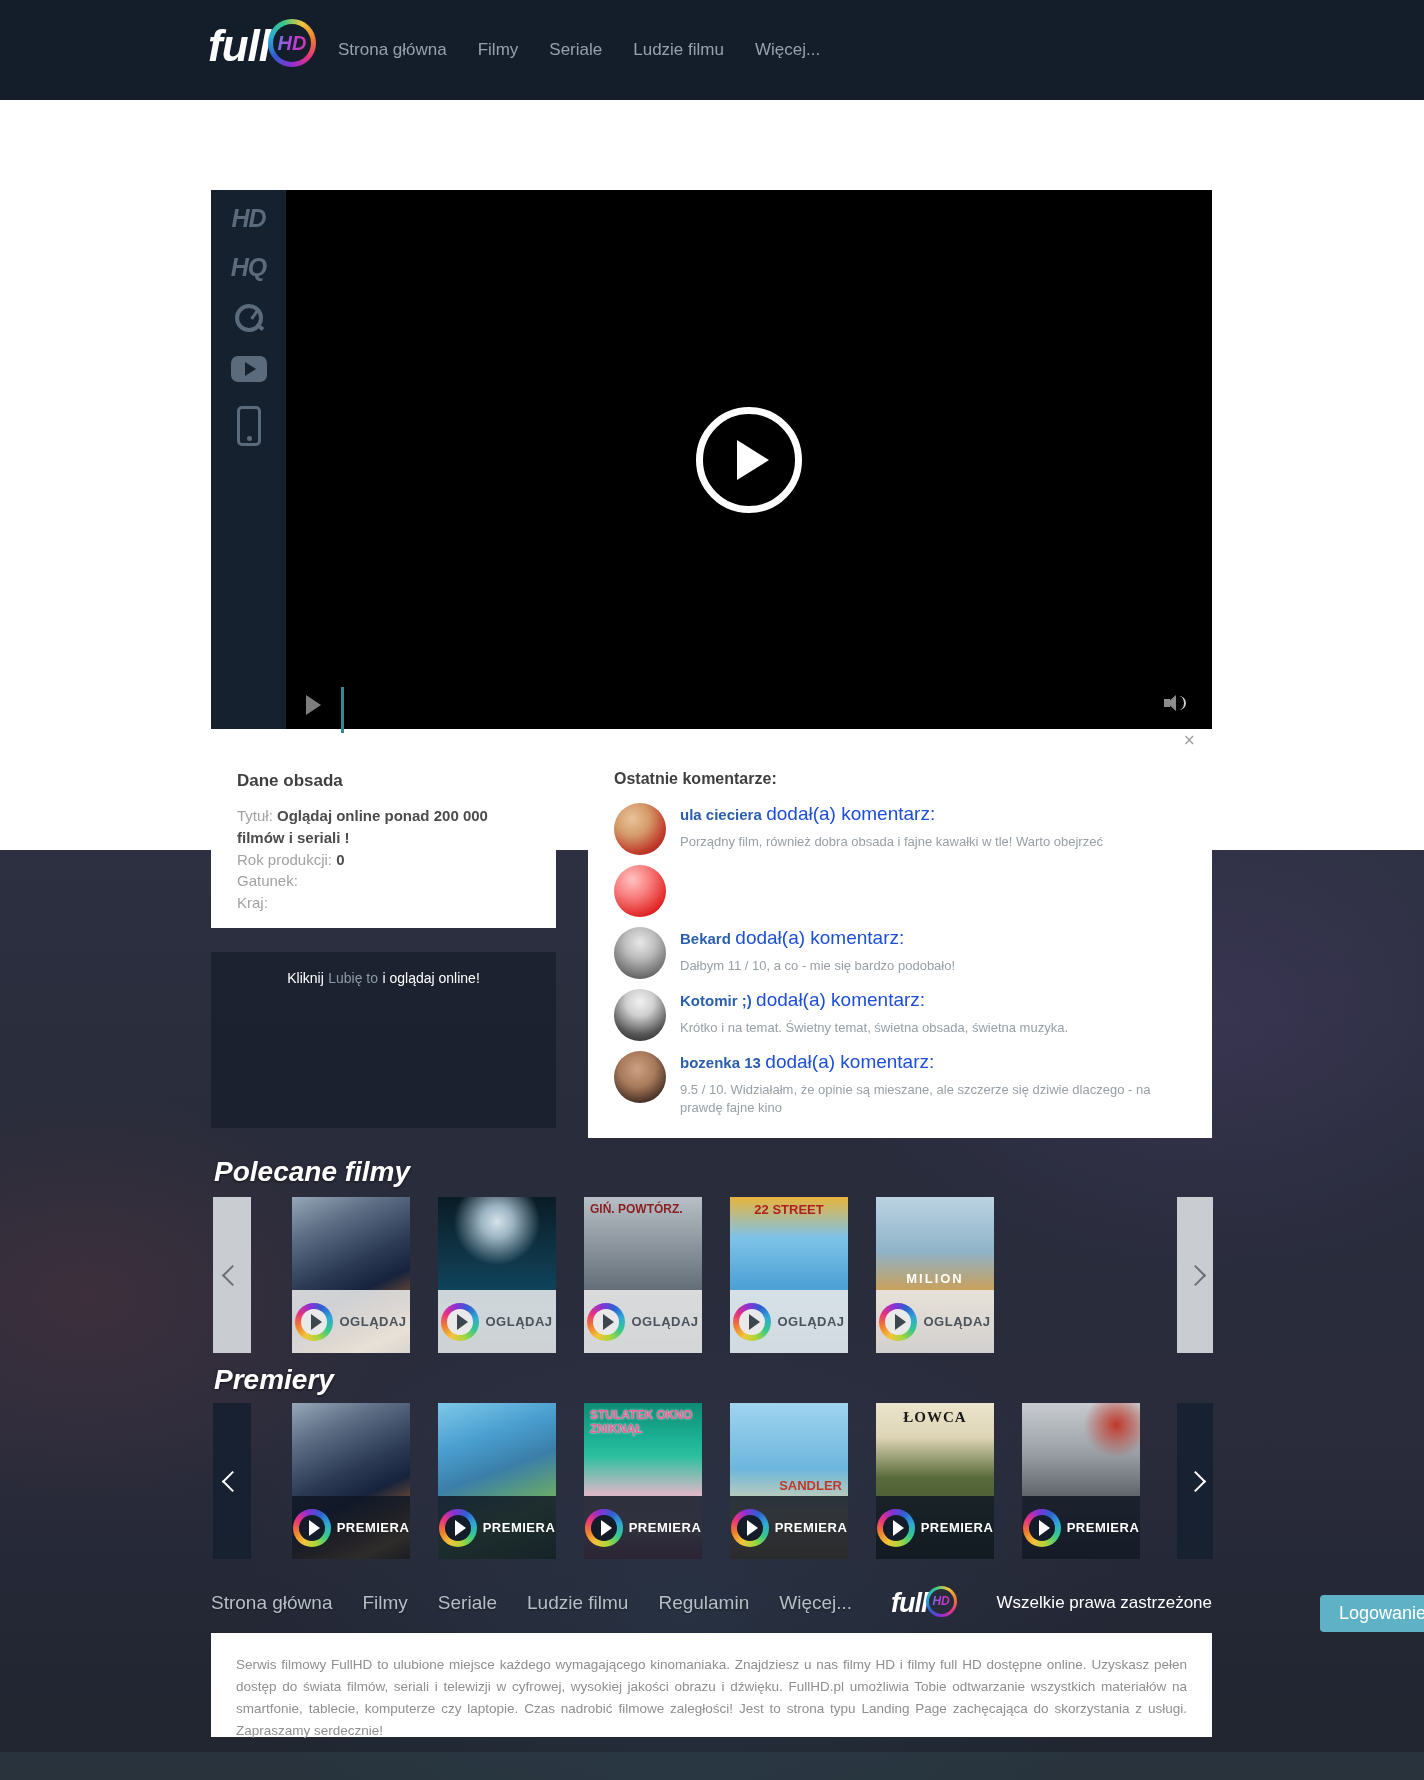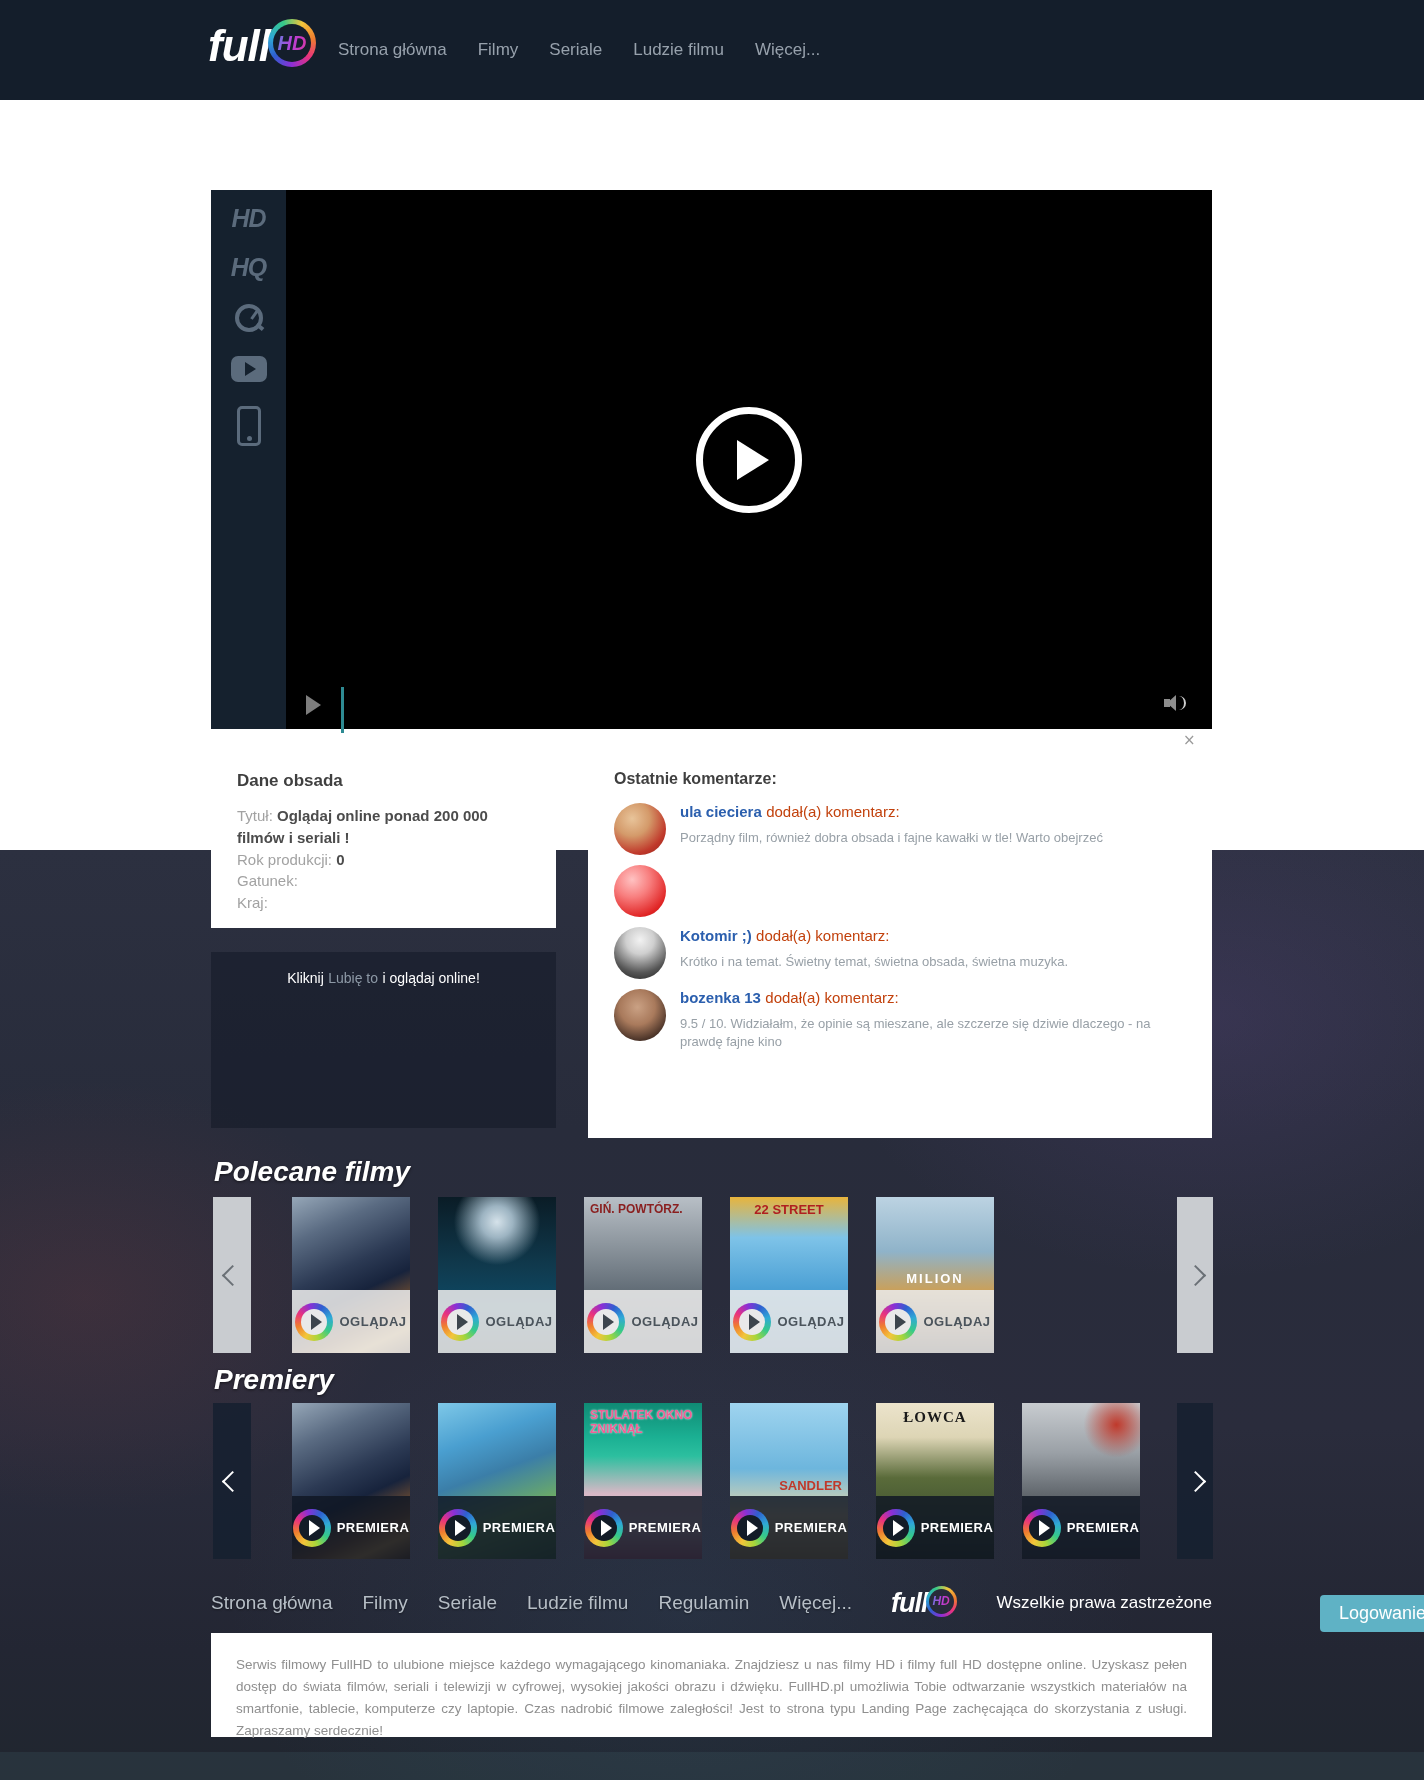--- a/index.html
+++ b/index.html
@@ -70,21 +70,21 @@
   .comments h3{margin:0 0 15px 0;font-size:16px;color:#3f3f3f}
   .c-item{display:flex;gap:14px;margin-bottom:10px}
   .avatar{width:52px;height:52px;border-radius:50%;flex:0 0 52px;cursor:pointer}
   .av1{background:radial-gradient(circle at 35% 30%,#e8c49a 0%,#d49a6a 35%,#c0392b 70%,#8e2418 100%)}
   .av2{background:radial-gradient(circle at 35% 28%,#ffc2c2 0%,#f87f7f 35%,#e02424 75%,#a81414 100%)}
   .av3{background:radial-gradient(circle at 50% 30%,#e8e8e8 0%,#bdbdbd 35%,#6e6e6e 75%,#3a3a3a 100%)}
   .av4{background:radial-gradient(circle at 50% 25%,#f2f2f2 0%,#cfcfcf 30%,#555 70%,#1d1d1d 100%)}
   .av5{background:radial-gradient(circle at 45% 35%,#caa184 0%,#a97a5c 40%,#4a3328 75%,#2a1d17 100%)}
   .c-body{flex:1;min-width:0}
   .c-name{font-size:15px;font-weight:bold;color:#2b5fae;cursor:pointer}
-  .c-added{font-size:15px;color:#c2410c}
+  .c-added{font-size:19px;color:#1d4ed8}
   .c-text{margin-top:8px;font-size:13px;color:#98a0a7;line-height:1.35}
   
   .section-title{position:absolute;left:214px;z-index:2;font-size:28px;font-weight:bold;font-style:italic;color:#fff;
     text-shadow:0 1px 3px rgba(0,0,0,.55)}
   .st-rec{top:1156px}.st-prem{top:1364px}
   
   .carousel{position:absolute;left:211px;width:1001px;height:156px;z-index:2}
   .car-rec{top:1197px}.car-prem{top:1403px}
   .arrow{position:absolute;top:0;width:38px;height:156px;display:flex;align-items:center;justify-content:center;cursor:pointer}
   .arrow-left{left:2px}.arrow-right{left:966px;width:36px}
@@ -213,20 +213,28 @@
       <span class="c-name">ula cieciera</span>
       <span class="c-added">dodał(a) komentarz:</span>
       <div class="c-text">Porządny film, również dobra obsada i fajne kawałki w tle! Warto obejrzeć</div>
     </div>
   </div>
 
   <div class="c-item">
     <div class="avatar av2"></div>
   </div>
 
+  <div class="c-item">
+    <div class="avatar av3"></div>
+    <div class="c-body">
+      <span class="c-name">Bekard</span>
+      <span class="c-added">dodał(a) komentarz:</span>
+      <div class="c-text">Dałbym 11 / 10, a co - mie się bardzo podobało!</div>
+    </div>
+  </div>
 
   <div class="c-item">
     <div class="avatar av4"></div>
     <div class="c-body">
       <span class="c-name">Kotomir ;)</span>
       <span class="c-added">dodał(a) komentarz:</span>
       <div class="c-text">Krótko i na temat. Świetny temat, świetna obsada, świetna muzyka.</div>
     </div>
   </div>
 

